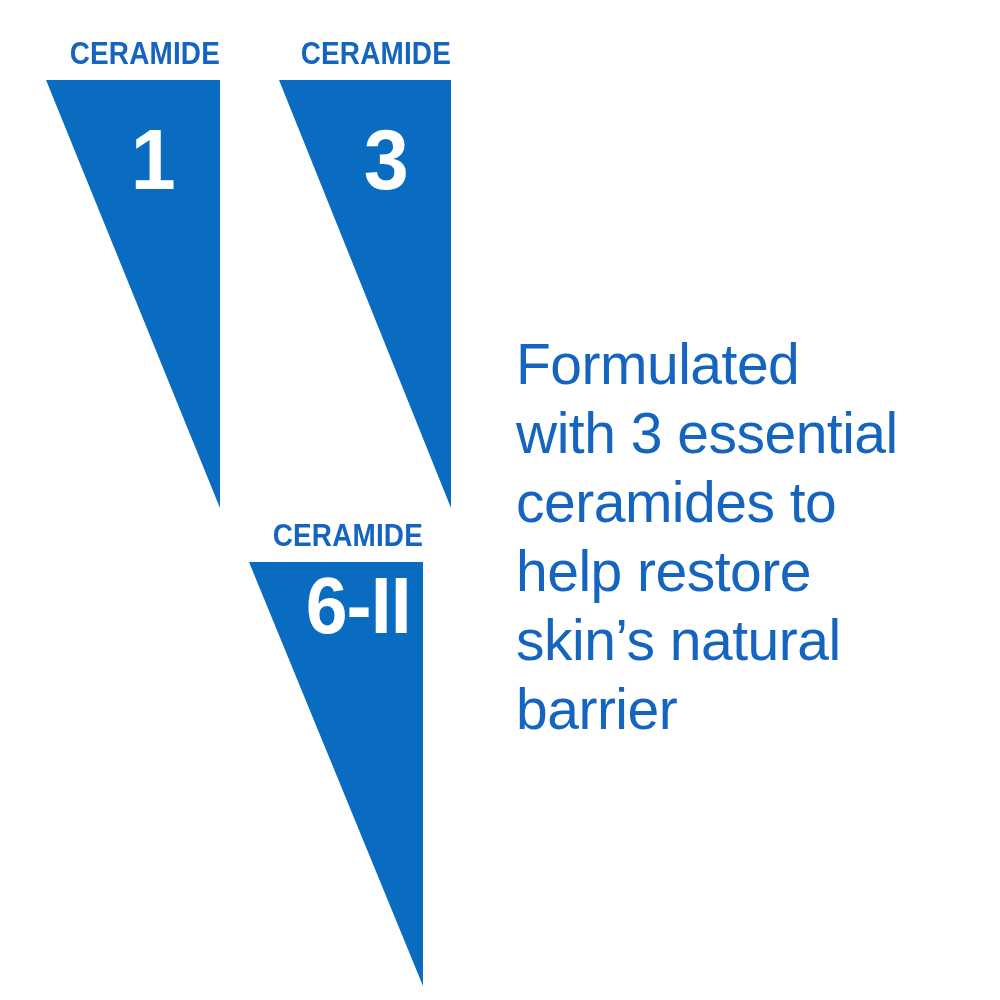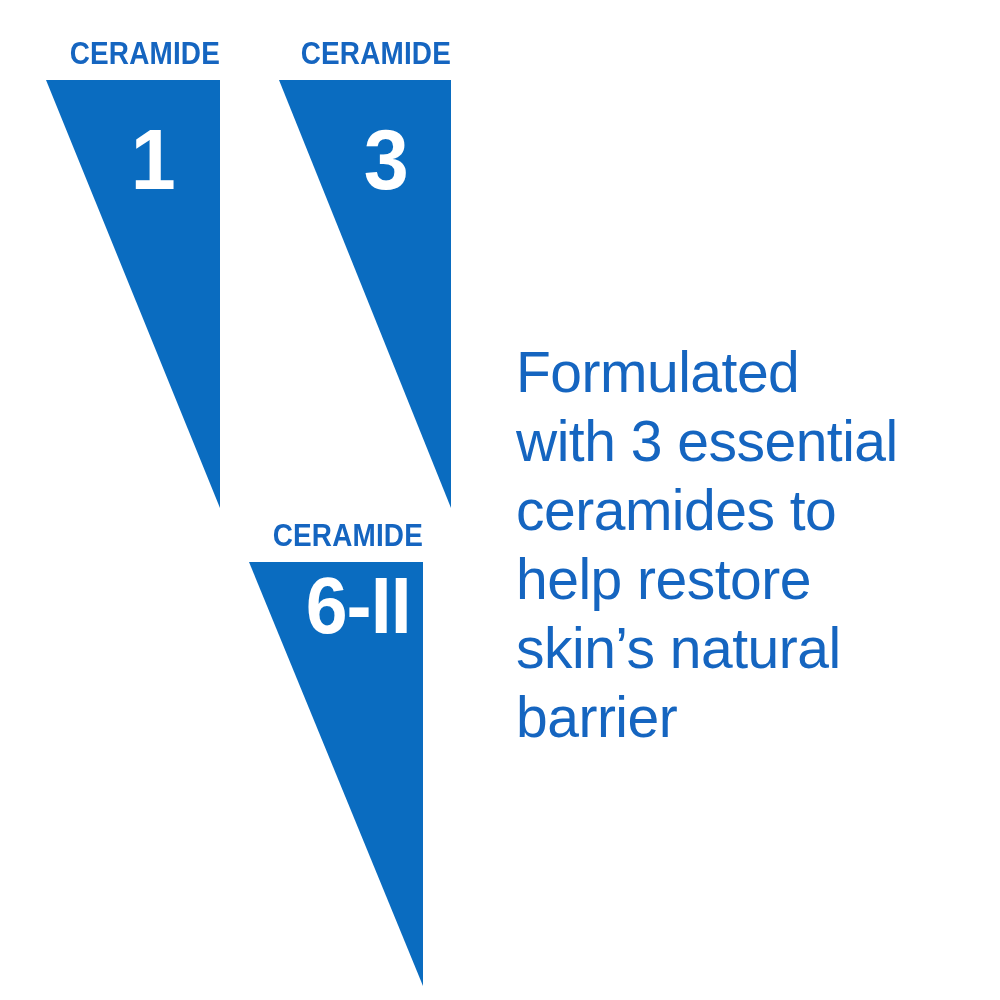--- a/index.html
+++ b/index.html
@@ -67,21 +67,21 @@
   
   #pennant-3 { left: 249px; top: 520px; width: 174px; height: 466px; }
   #pennant-3 .pennant-label { font-size: 31px; }
   #pennant-3 .pennant-shape { top: 42px; width: 174px; height: 424px; }
   #pennant-3 .pennant-number { font-size: 80px; right: 12px; top: 46px; letter-spacing: -1px; }
 
   
   #claim-text {
     position: absolute;
     left: 516px;
-    top: 338px;
+    top: 330px;
     width: 450px;
     color: #1565C0;
     font-family: "Liberation Sans", "DejaVu Sans", sans-serif;
     font-weight: 400;
     font-size: 57px;
     line-height: 69px;
     letter-spacing: -0.5px;
     white-space: pre-line;
   }
 </style>

